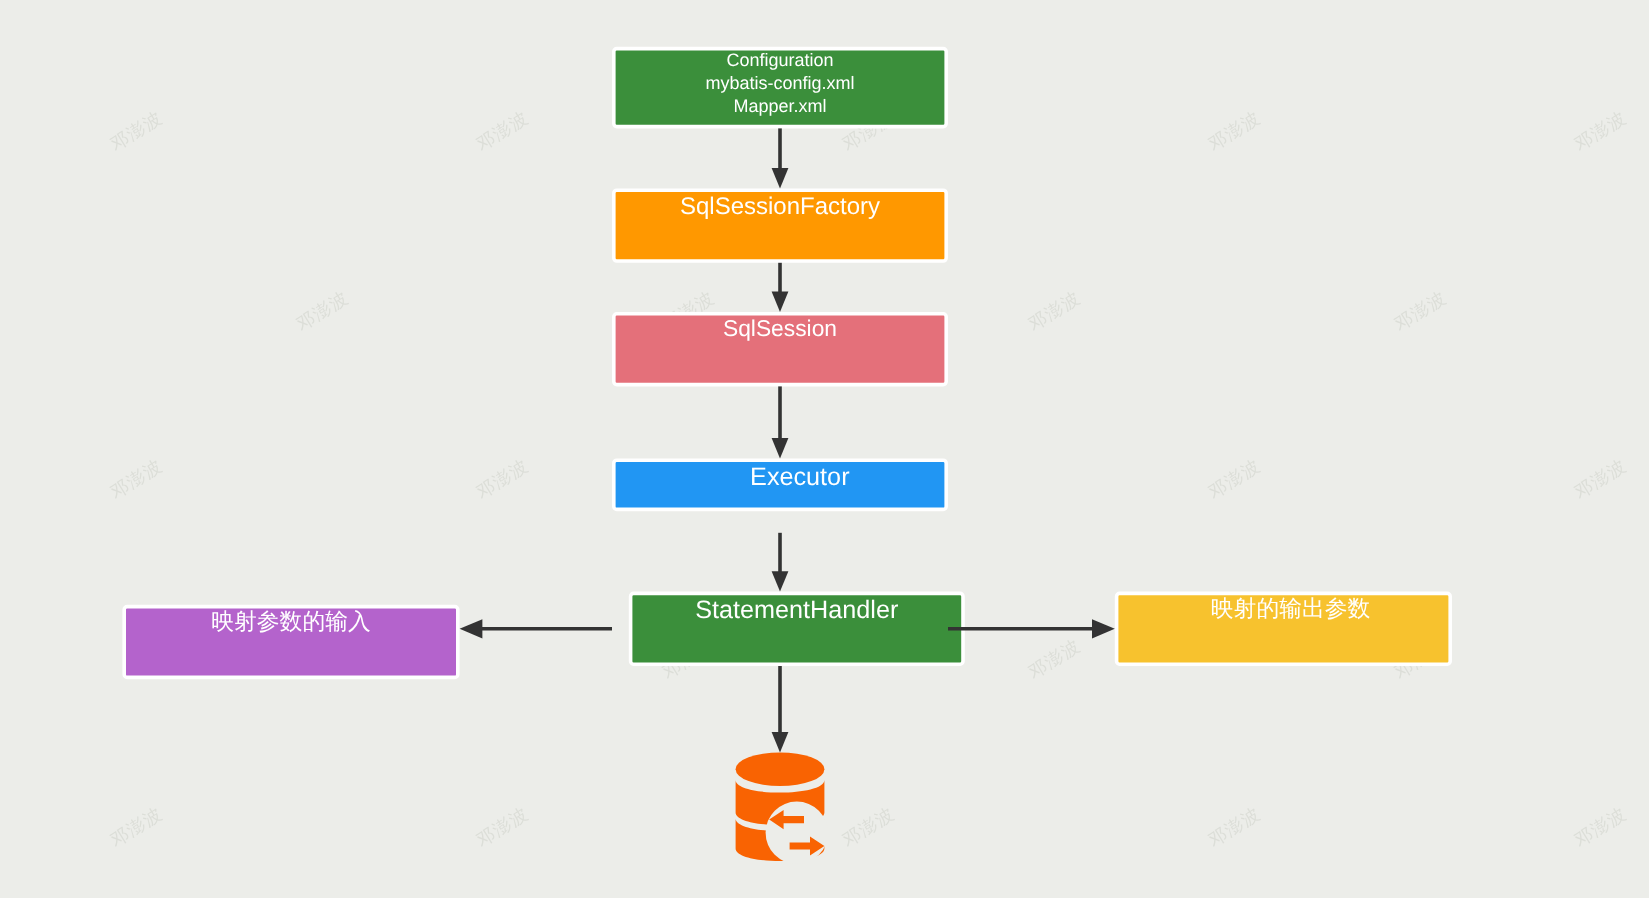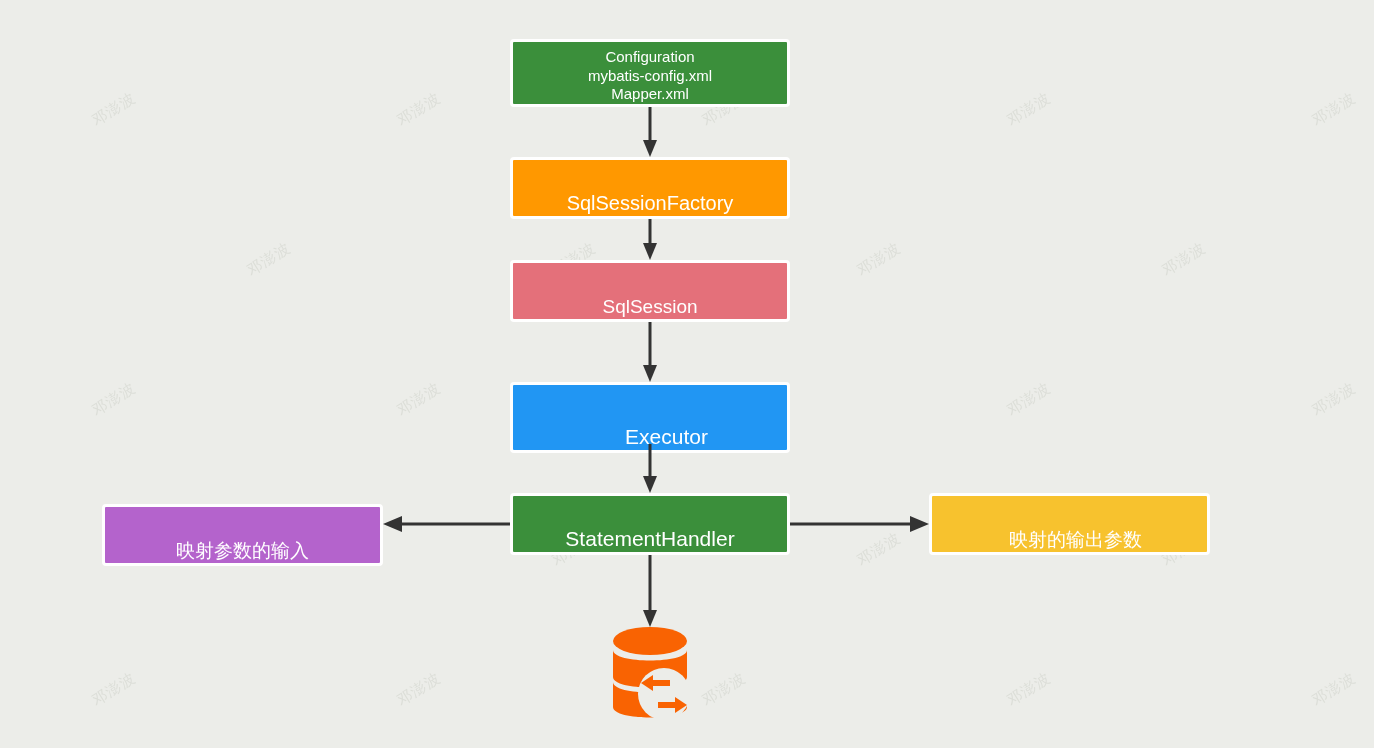--- a/index.html
+++ b/index.html
@@ -40,21 +40,21 @@
     inset: 0;
     z-index: 2;
   }
 
   .node {
     position: absolute;
     box-sizing: border-box;
     border: 3px solid #FFFFFF;
     border-radius: 4px;
     display: flex;
-    align-items: flex-end;
+    align-items: flex-start;
     justify-content: center;
     text-align: center;
     color: #FFFFFF;
     line-height: 1.25;
   }
   .node .node-label {
     display: block;
     white-space: pre-line;
   }
 
@@ -68,27 +68,27 @@
     left: 510px; top: 157px; width: 280px; height: 62px;
     background: #FF9800;
     font-size: 20px;
   }
   #node-sqlsession {
     left: 510px; top: 260px; width: 280px; height: 62px;
     background: #E4707A;
     font-size: 19px;
   }
   #node-executor {
-    left: 510px; top: 382px; width: 280px; height: 71px;
+    left: 510px; top: 382px; width: 280px; height: 44px;
     background: #2196F3;
     font-size: 21px;
     padding-left: 33px;
   }
   #node-statementhandler {
-    left: 510px; top: 493px; width: 280px; height: 62px;
+    left: 524px; top: 493px; width: 280px; height: 62px;
     background: #3B8F3B;
     font-size: 21px;
   }
   #node-input-params {
     left: 102px; top: 493px; width: 281px; height: 62px;
     background: #B463CC;
     font-size: 19px;
     margin-top: 11px;
   }
   #node-output-params {

